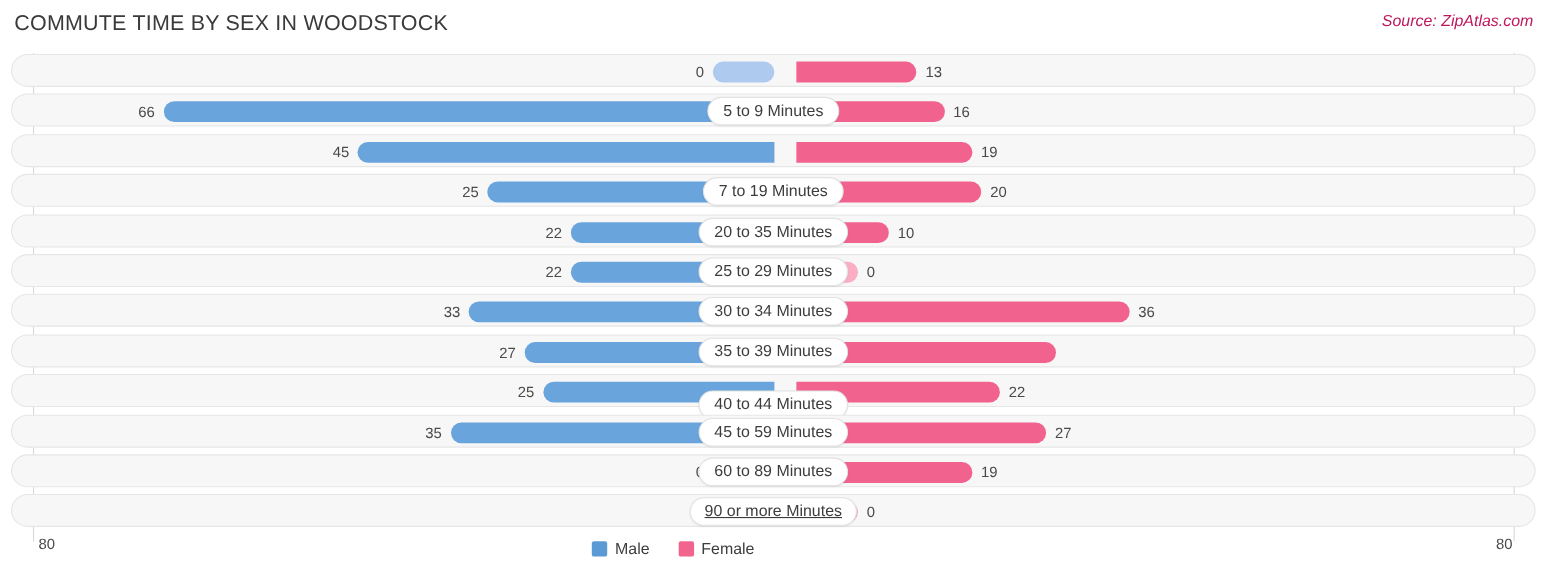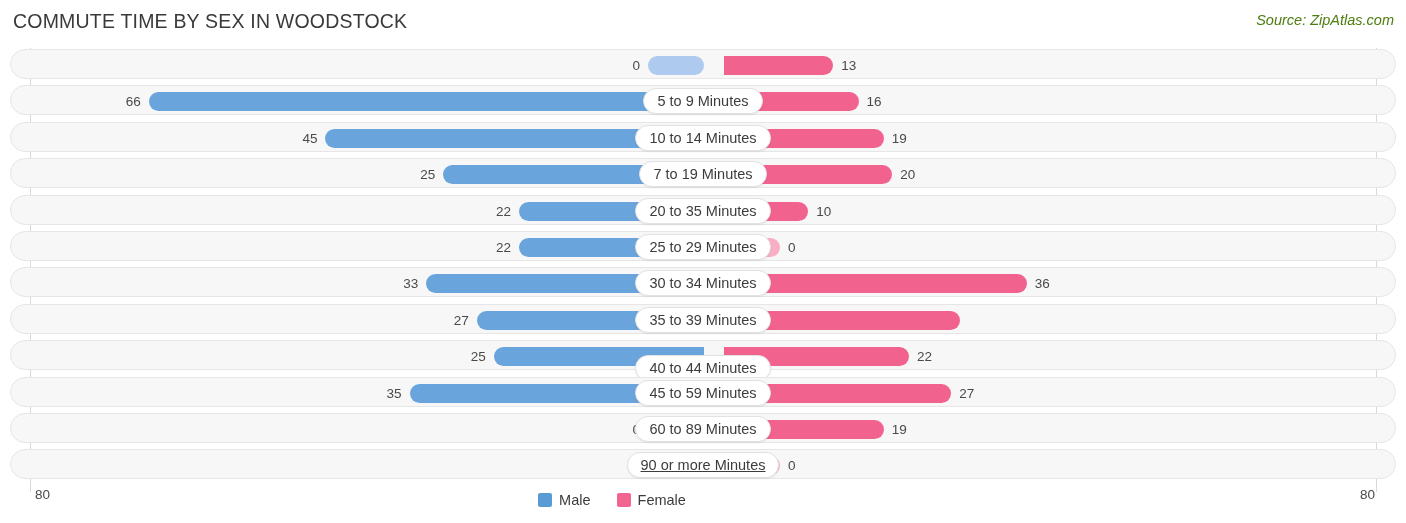--- a/index.html
+++ b/index.html
@@ -32,21 +32,21 @@
     color: #3a3a3a;
     font-weight: 400;
     white-space: nowrap;
   }
   #source-label {
     position: absolute;
     right: 12px;
     top: 12px;
     font-size: 14.5px;
     font-style: italic;
-    color: #4d7c0f;
+    color: #be185d;
     white-space: nowrap;
   }
 
   
   #plot {
     position: absolute;
     left: 0;
     top: 44px;
     width: 1406px;
     height: 440px;
@@ -182,21 +182,20 @@
         <div class="bar bar-female" style="left: 713px; width: 134.6px; background: rgb(242, 98, 143);"></div>
         <div class="val val-male" style="left: 73.775px; width: 56px;">66</div>
         <div class="val val-female" style="left: 855.6px;">16</div>
         <div class="cat-pill" style="left: 0px; right: 0px; margin: 0px auto; width: max-content;">5 to 9 Minutes</div>
       </div>
       <div class="row" style="top: 77.8px;">
         <div class="bar bar-male" style="left: 314.438px; width: 378.562px; background: rgb(106, 164, 220);"></div>
         <div class="bar bar-female" style="left: 713px; width: 159.838px; background: rgb(242, 98, 143);"></div>
         <div class="val val-male" style="left: 250.438px; width: 56px;">45</div>
         <div class="val val-female" style="left: 880.837px;">19</div>
-        <div class="cat-pill" style="left: 0px; right: 0px; margin: 0px auto; width: max-content;">10 to 14 Minutes</div>
       </div>
       <div class="row" style="top: 114.2px;">
         <div class="bar bar-male" style="left: 432.212px; width: 260.788px; background: rgb(106, 164, 220);"></div>
         <div class="bar bar-female" style="left: 713px; width: 168.25px; background: rgb(242, 98, 143);"></div>
         <div class="val val-male" style="left: 368.212px; width: 56px;">25</div>
         <div class="val val-female" style="left: 889.25px;">20</div>
         <div class="cat-pill" style="left: 0px; right: 0px; margin: 0px auto; width: max-content;">7 to 19 Minutes</div>
       </div>
       <div class="row" style="top: 150.6px;">
         <div class="bar bar-male" style="left: 507.925px; width: 185.075px; background: rgb(106, 164, 220);"></div>

